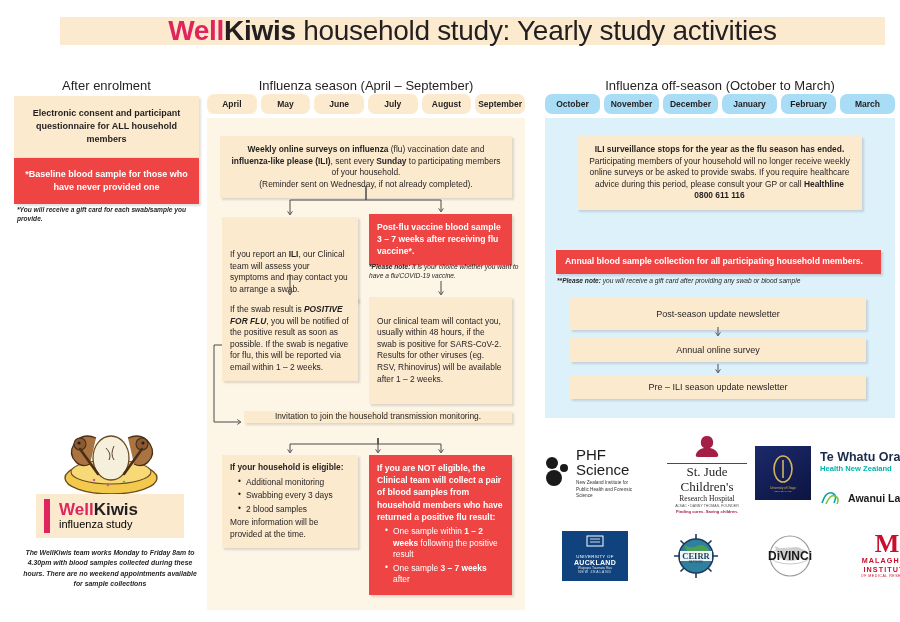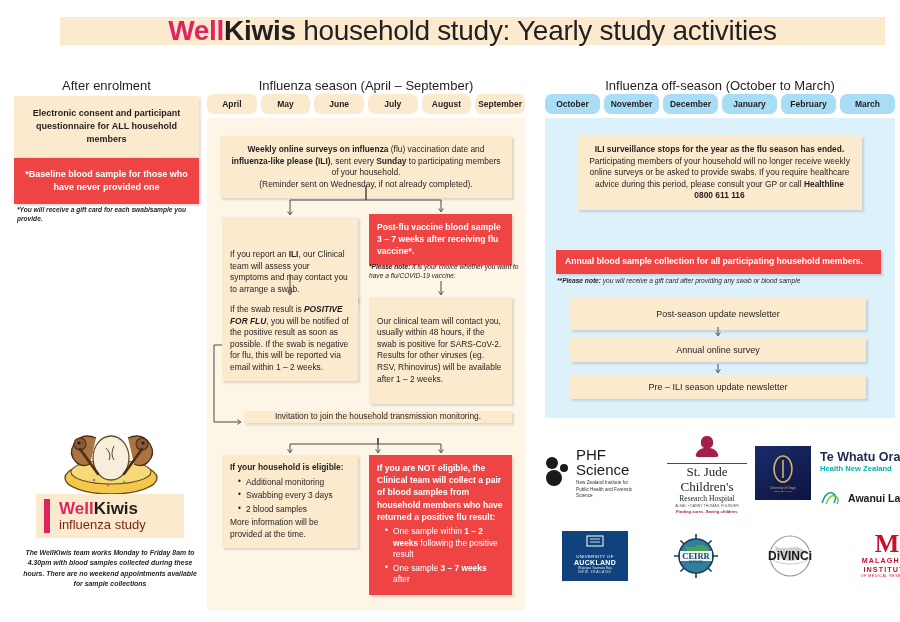--- a/index.html
+++ b/index.html
@@ -73,21 +73,21 @@
   
   .logo-wrap{position:absolute;left:36px;top:430px;width:150px;}
   .brandbar{
     position:absolute;left:36px;top:494px;width:148px;height:44px;background:#fbeace;
     display:flex;align-items:center;
   }
   .brandbar .stripe{width:6px;height:34px;background:#e0245e;margin-left:8px;margin-right:9px;}
   .brandbar .bt1{font-size:17px;font-weight:800;line-height:1;}
   .brandbar .bt1 .w{color:#e0245e;}
   .brandbar .bt1 .k{color:#231f20;}
-  .brandbar .bt2{font-size:13px;color:#7f1d1d;line-height:1.2;}
+  .brandbar .bt2{font-size:11px;color:#000000;line-height:1.2;}
 
   .hours{
     position:absolute;left:20px;top:548px;width:180px;
     font-size:6.9px;font-style:italic;font-weight:700;line-height:1.5;text-align:center;
   }
 
   
   .logos{position:absolute;left:545px;top:438px;width:350px;height:165px;}
   .logo-cell{position:absolute;display:flex;align-items:center;justify-content:center;}
   .lg-txt{font-family:"Liberation Sans", sans-serif;}

